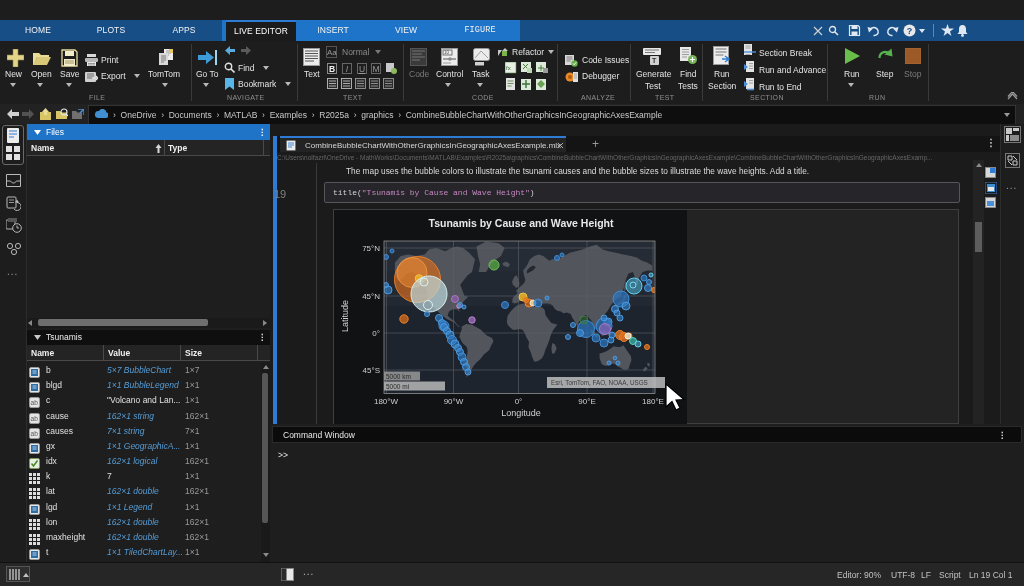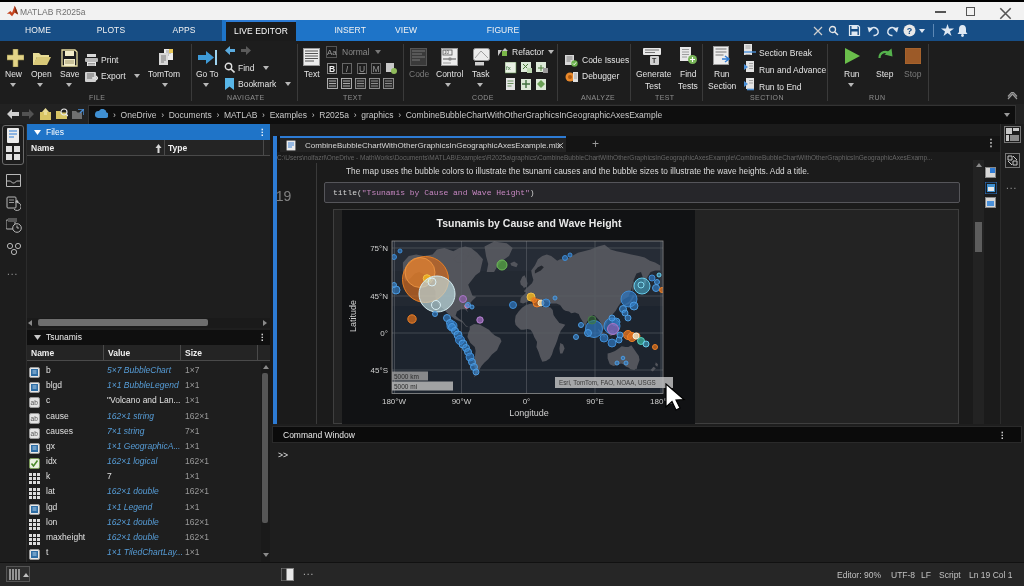--- a/index.html
+++ b/index.html
@@ -53,42 +53,30 @@
   #cmdwin { position:absolute; left:270px; top:300px; width:754px; height:138px; background:#1e1e1e; }
   #cmdhdr { position:absolute; left:2px; top:2px; width:750px; height:17px; background:#0b0b0b; border:1px solid #2a2a2a; color:#e8e8e8; font-size:8.5px; line-height:16px; }
   
   #statusbar { position:absolute; top:562px; left:0; width:1024px; height:24px; background:#262626; border-top:1px solid #111; color:#c2c2c2; font-size:11px; }
   .mono { font-family:"Liberation Mono", monospace; }
 </style>
 </head>
 <body>
 <div id="root">
 
-  <div id="titlebar">
-    <svg class="abs" style="left:6px;top:3px" width="13" height="13" viewBox="0 0 15 15">
-      <path d="M1 10 L5 7 L7 9 L10 1 L14 11 L10 9 L7 13 L4 10 Z" fill="#c4431f"></path>
-      <path d="M10 1 L12 5 L14 11 L11 9 Z" fill="#7a2c12"></path>
-    </svg>
-    <div class="title">MATLAB R2025a</div>
-    <div class="winbtn" style="left:935px;top:9px;width:11px;height:1.5px;background:#555"></div>
-    <div class="winbtn" style="left:966px;top:5px;width:9px;height:9px;border:1.4px solid #555"></div>
-    <svg class="winbtn" style="left:999px;top:5px" width="10" height="10" viewBox="0 0 10 10">
-        <path d="M1 1 L9 9 M9 1 L1 9" stroke="#555" stroke-width="1.2"></path>
-      </svg>
-  </div>
 
   <div id="tabstrip">
     <div id="ctxtabs"></div>
     <div class="rtab" style="left:5px;width:66px;">HOME</div>
     <div class="rtab" style="left:78px;width:66px;">PLOTS</div>
     <div class="rtab" style="left:151px;width:66px;">APPS</div>
     <div id="tab-le">LIVE EDITOR</div>
-    <div class="rtab" style="left:300px;width:66px;text-align:right;">INSERT</div>
+    <div class="rtab" style="left:300px;width:66px;">INSERT</div>
     <div class="rtab" style="left:373px;width:66px;">VIEW</div>
-    <div class="rtab" style="left:470px;width:66px;">FIGURE</div>
+    <div class="rtab" style="left:447px;width:66px;font-family:Liberation Mono, monospace;">FIGURE</div>
     <svg class="abs" style="left:813px;top:6px" width="10" height="10" viewBox="0 0 10 10">
         <path d="M1 1 L9 9 M9 1 L1 9" stroke="#cfcfcf" stroke-width="1.2"></path>
       </svg>
     <svg class="abs" style="left:828px;top:5px" width="11" height="11" viewBox="0 0 11 11">
         <circle cx="4.5" cy="4.5" r="3" fill="none" stroke="#e8e8e8" stroke-width="1.3"></circle>
         <path d="M7 7 L10 10" stroke="#e8e8e8" stroke-width="1.5"></path>
       </svg>
 
     <svg class="abs" style="left:848px;top:4px" width="13" height="13" viewBox="0 0 13 13">
         <path d="M1.5 1.5 h8.5 l1.5 1.5 v8.5 h-10 Z" fill="none" stroke="#dfe8f2" stroke-width="1.2"></path>
@@ -653,26 +641,26 @@
           <svg class="abs" style="left:277px;top:4px" width="7" height="7" viewBox="0 0 8 8">
               <path d="M1 1 L7 7 M7 1 L1 7" stroke="#b0b0b0" stroke-width="1.1"></path>
             </svg>
         </div>
         <div class="abs" style="left:315px;top:1px;color:#9a9a9a;font-size:12px;">+</div>
         <div class="abs" style="left:709px;top:1px;color:#c8c8c8;font-size:10px;font-weight:bold;">⋮</div>
       </div>
       <div id="pathline">C:\Users\nolfazrl\OneDrive - MathWorks\Documents\MATLAB\Examples\R2025a\graphics\CombineBubbleChartWithOtherGraphicsInGeographicAxesExample\CombineBubbleChartWithOtherGraphicsInGeographicAxesExamp...</div>
       <div class="abs" style="left:45.5px;top:27px;width:1px;height:271px;background:#3a3a3a;"></div>
       <div class="abs" style="left:76px;top:29.5px;width:680px;height:12px;font-size:8.3px;color:#dcdcdc;white-space:nowrap;">The map uses the bubble colors to illustrate the tsunami causes and the bubble sizes to illustrate the wave heights. Add a title.</div>
-      <div class="abs" style="left:4px;top:52px;width:19px;font-size:14px;color:#808080;text-align:center;">19</div>
+      <div class="abs" style="left:4px;top:52px;width:19px;font-size:11px;color:#808080;text-align:left;">19</div>
       <div class="abs" style="left:54px;top:46px;width:636px;height:21px;background:#26262a;border:1px solid #55555a;border-radius:2px;">
         <div class="abs mono" style="left:8px;top:5px;font-size:8px;color:#d4d4d4;white-space:pre;">title(<span style="color:#c586c0">"Tsunamis by Cause and Wave Height"</span>)</div>
       </div>
 
-      <div id="figbox" class="abs" style="left:63px;top:73px;width:626px;height:215px;background:#232323;border:1px solid #3f3f3f;padding-left:8px;"><svg width="626" height="215" viewBox="0 0 626 215">
+      <div id="figbox" class="abs" style="left:63px;top:73px;width:626px;height:215px;background:#232323;border:1px solid #3f3f3f;"><svg width="626" height="215" viewBox="0 0 626 215">
 <rect x="0" y="0" width="353" height="215" fill="#111214"></rect>
 <text x="187" y="17" text-anchor="middle" font-family="Liberation Sans" font-size="10.5" font-weight="bold" fill="#e8e8e8">Tsunamis by Cause and Wave Height</text>
 <clipPath id="mapclip">
               <rect x="50" y="31" width="271" height="152.5"></rect>
             </clipPath>
 <rect x="50" y="31" width="271" height="152.5" fill="#1d242e"></rect>
 <g clip-path="url(#mapclip)">
 <rect x="50" y="31" width="271" height="152.5" fill="#232932"></rect>
 <rect x="50" y="96" width="271" height="87.5" fill="#1d242e"></rect>
 <rect x="50" y="31" width="271" height="30" fill="#262c36"></rect>

